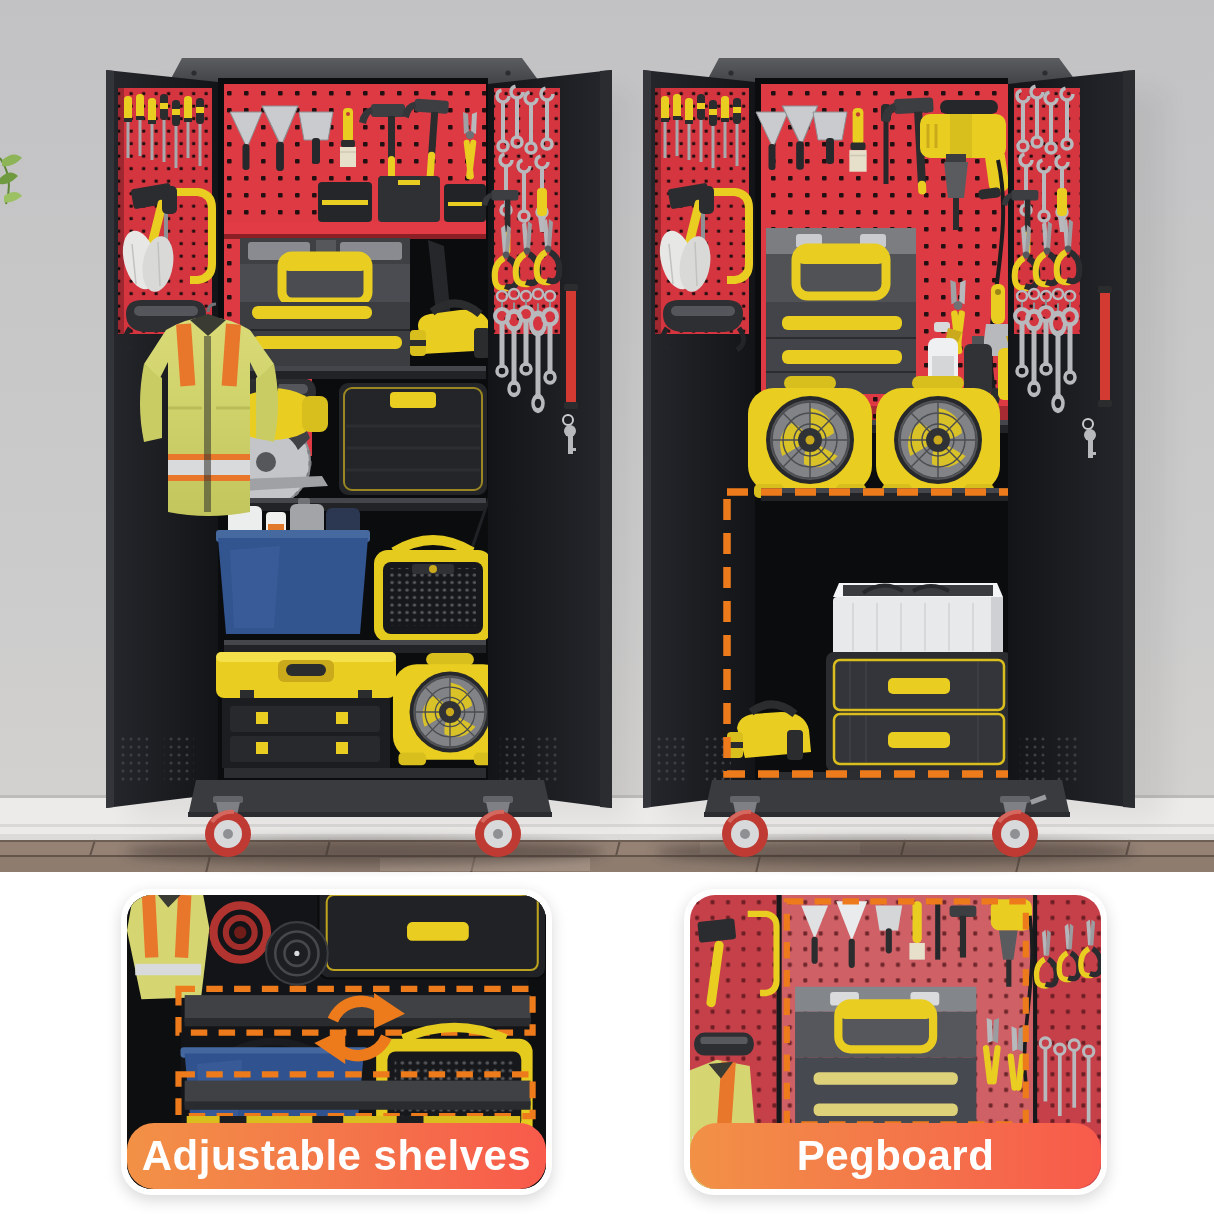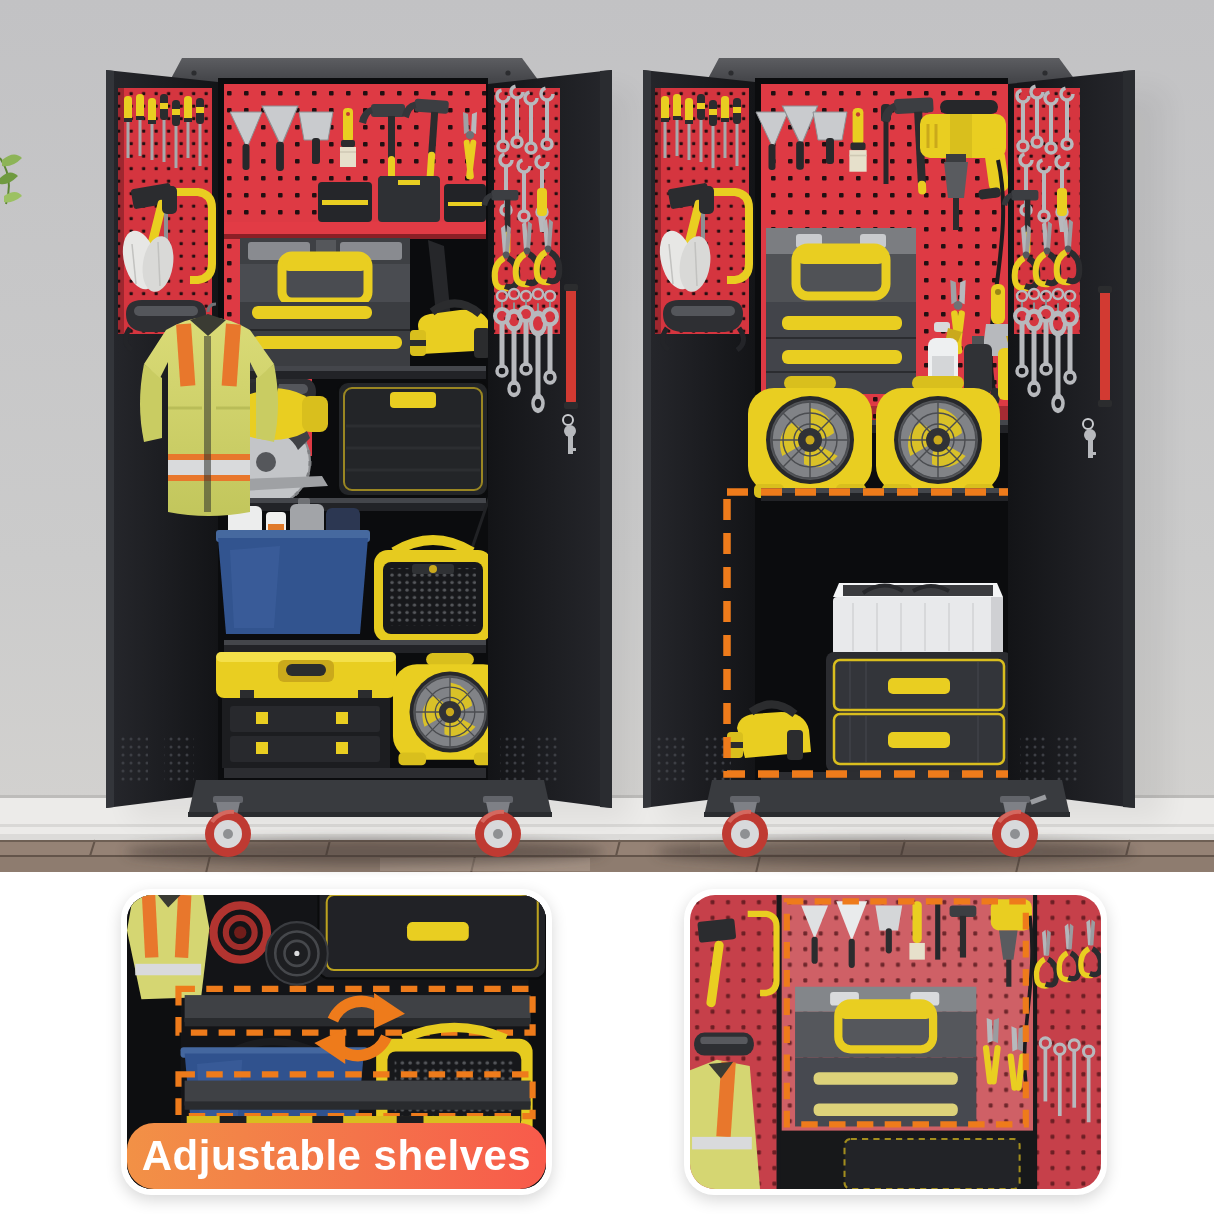--- a/index.html
+++ b/index.html
@@ -797,15 +797,16 @@
           </g>
       <g transform="translate(387,150)">
             <circle r="5" fill="none" stroke="#b7b9bd" stroke-width="3"></circle>
             <rect x="-1.8" y="4" width="3.6" height="64" fill="#b7b9bd"></rect>
           </g>
     </g>
     <rect x="88" y="226" width="248" height="56" fill="#17181a"></rect>
     <rect x="150" y="234" width="170" height="48" rx="6" fill="#24262a" stroke="#bba21f" stroke-width="2" stroke-dasharray="6 5" opacity="0.85"></rect>
     <rect x="94" y="6" width="232" height="214" class="dash2"></rect>
   </svg>
+  <div class="card-label">Pegboard</div>
 </div>
 
 </div>
 
 </body></html>

